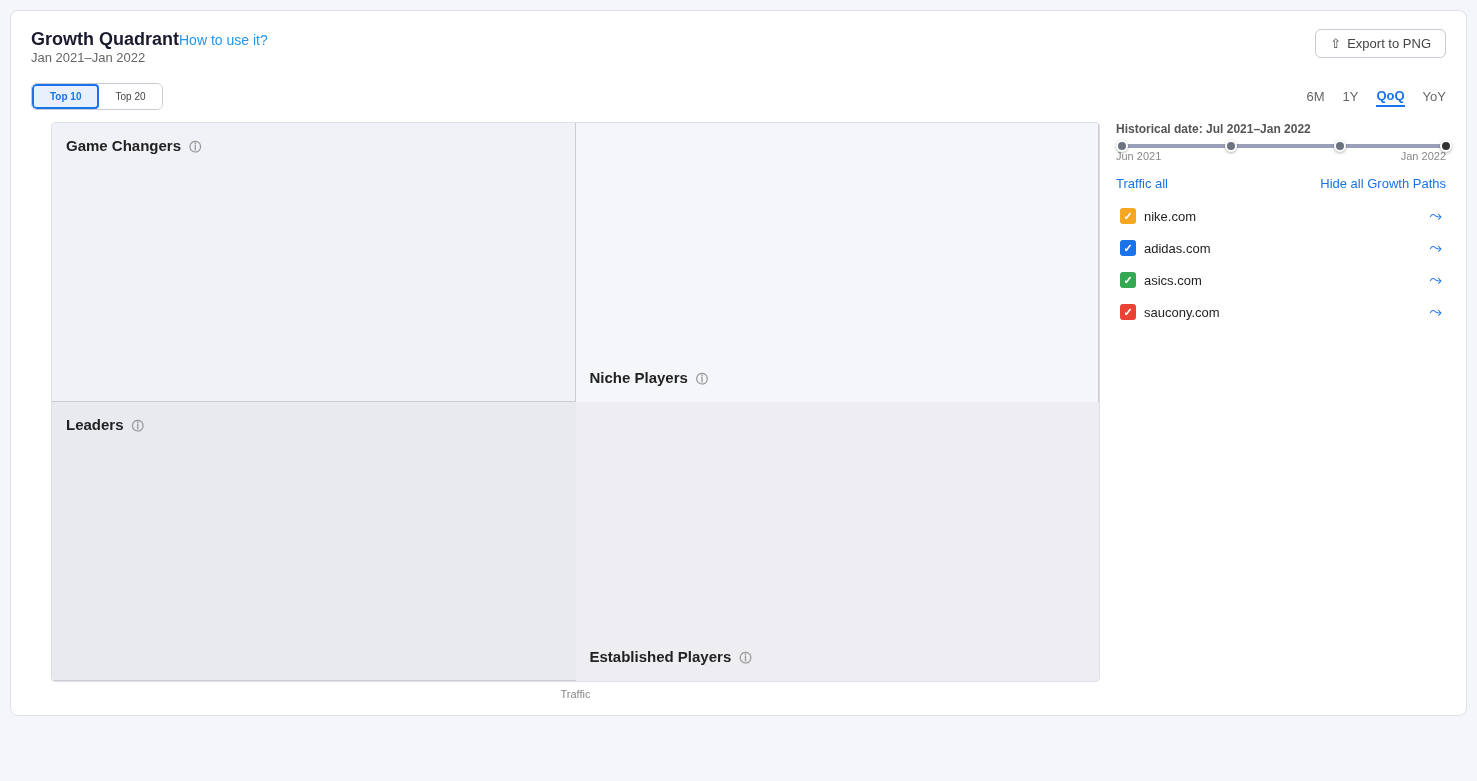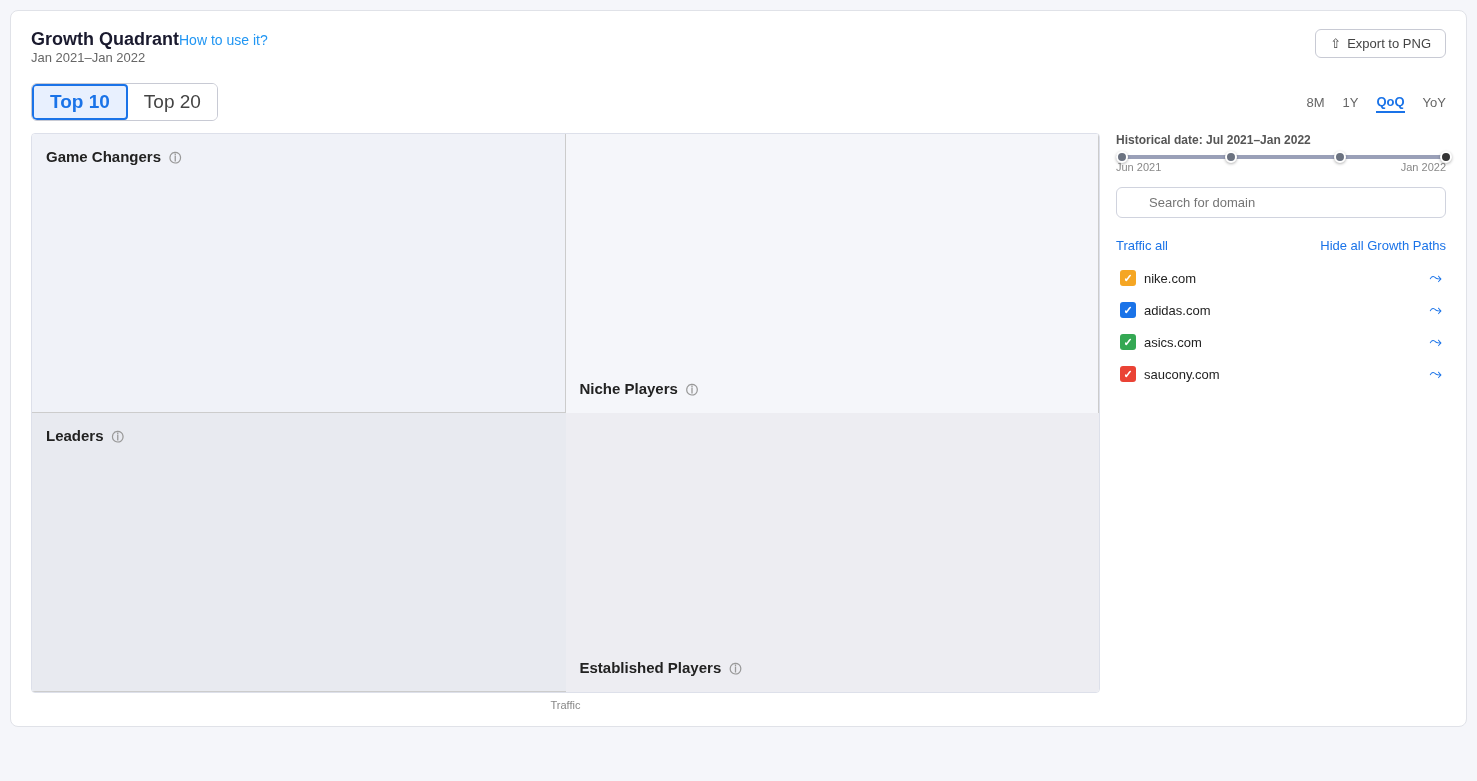--- a/index.html
+++ b/index.html
@@ -6,27 +6,27 @@
     body { font-family: -apple-system, BlinkMacSystemFont, 'Segoe UI', Arial, sans-serif; background: #f5f6fa; color: #222; font-size: 13px; }
     .page { background: #fff; border: 1px solid #e0e2e8; border-radius: 8px; margin: 10px; padding: 18px 20px 14px 20px; }
     .header { display: flex; align-items: flex-start; justify-content: space-between; margin-bottom: 4px; }
     .title-row { display: flex; align-items: center; }
     .title { font-size: 18px; font-weight: 700; color: #1a1a2e; }
     .how-link { color: #2196f3; font-size: 14px; cursor: pointer; }
     .export-btn { border: 1px solid #c8cad4; background: #fff; border-radius: 6px; padding: 6px 14px; font-size: 13px; color: #444; cursor: pointer; display: flex; align-items: center; gap: 6px; }
     .date-range { color: #666; font-size: 13px; margin-bottom: 14px; }
     .controls-row { display: flex; align-items: center; justify-content: space-between; margin-bottom: 12px; }
     .top-toggle { display: flex; border-radius: 6px; overflow: hidden; border: 1px solid #c8cad4; }
-    .top-btn { padding: 5px 16px; font-size: 19px; cursor: pointer; background: #fff; border: none; color: #444; }
+    .top-btn { padding: 5px 16px; font-size: 10px; cursor: pointer; background: #fff; border: none; color: #444; }
     .top-btn.active { background: #e8f0fe; color: #1a73e8; font-weight: 600; border: 2px solid #1a73e8; border-radius: 4px; }
     .period-btns { display: flex; gap: 18px; align-items: center; }
     .period-btn { font-size: 13px; color: #666; cursor: pointer; padding: 2px 0; }
     .period-btn.active { color: #1a73e8; border-bottom: 2px solid #1a73e8; font-weight: 600; }
     .main-area { display: flex; gap: 16px; }
-    .chart-area { flex: 1; position: relative; }
+    .chart-area { flex: 1; position: relative; margin-left: 20px; }
     .quadrant-container { border: 1px solid #dde0ea; border-radius: 4px; background: #fff; position: relative; height: 560px; overflow: hidden; }
     .quadrant-grid { display: grid; grid-template-columns: 1fr 1fr; grid-template-rows: 1fr 1fr; height: 100%; }
     .quadrant { position: relative; }
     .q-top-left { background: #f0f2f8; border-right: 1px solid #ccc; border-bottom: 1px solid #ccc; }
     .q-top-right { background: #e8eaf0; border-bottom: 1px solid #ccc; }
     .q-bottom-left { background: #f5f6fa; border-right: 1px solid #ccc; }
     .q-bottom-right { background: #ededf2; }
     .quadrant-label { position: absolute; font-size: 15px; font-weight: 700; color: #222; }
     .q-tl-label { top: 14px; left: 14px; }
     .q-tr-label { top: 14px; left: 14px; }
@@ -77,21 +77,21 @@
       <span>Export to PNG</span>
     </button>
   </div>
 
   <div class="controls-row">
     <div class="top-toggle">
       <button class="top-btn active">Top 10</button>
       <button class="top-btn">Top 20</button>
     </div>
     <div class="period-btns">
-      <span class="period-btn">8M</span>
+      <span class="period-btn">6M</span>
       <span class="period-btn">1Y</span>
       <span class="period-btn active">QoQ</span>
       <span class="period-btn">YoY</span>
     </div>
   </div>
 
   <div class="main-area">
 
     <div class="chart-area">
       <div style="position:relative; display:inline-block; width:100%;">
@@ -191,24 +191,20 @@
           <div class="slider-dot" style="left:33%;"></div>
           <div class="slider-dot" style="left:66%;"></div>
           <div class="slider-dot" style="left:calc(100% - 6px); background:#333;"></div>
         </div>
       </div>
       <div class="slider-labels">
         <span>Jun 2021</span>
         <span>Jan 2022</span>
       </div>
 
-      <div class="search-wrap">
-        <span class="search-icon-pos">🔍</span>
-        <input class="search-box" type="text" placeholder="Search for domain" style="">
-      </div>
 
       <div class="action-row">
         <span class="action-link">Traffic all</span>
         <span class="action-link">Hide all Growth Paths</span>
       </div>
 
       <div class="domain-list">
 
         <div class="domain-item">
           <div class="checkbox cb-yellow">

